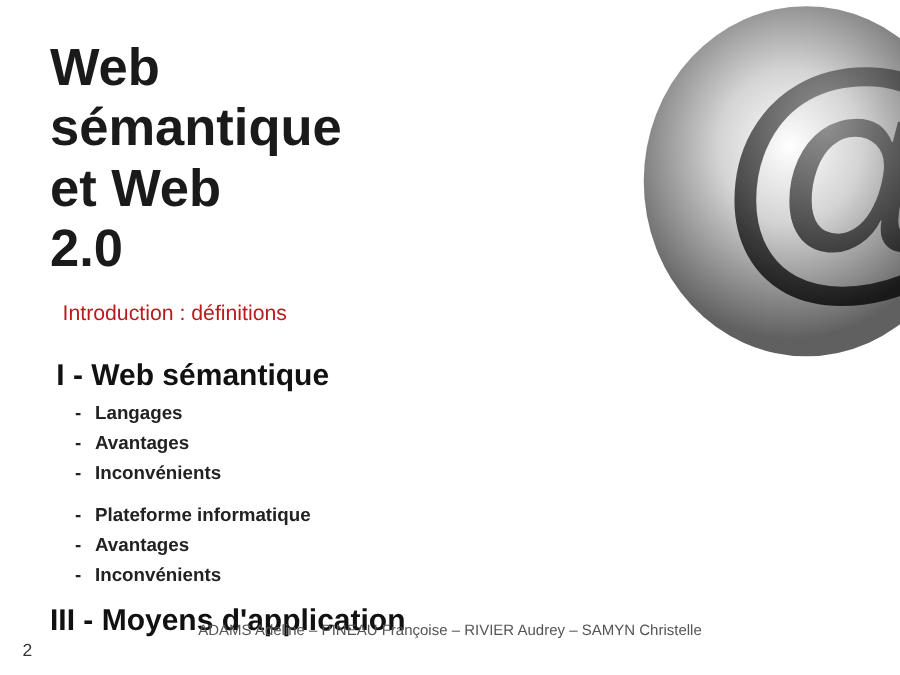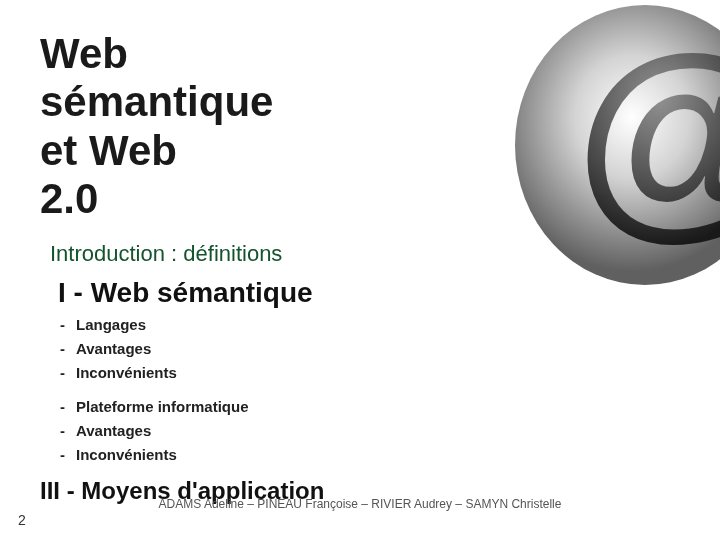--- a/index.html
+++ b/index.html
@@ -29,32 +29,32 @@
       font-size: 42px;
       font-weight: bold;
       color: #1a1a1a;
       text-align: left;
       line-height: 1.15;
       margin-bottom: 18px;
       margin-right: 200px;
     }
 
     .intro-line {
-      font-size: 22px;
-      color: #14532d;
-      margin-bottom: 10px;
+      font-size: 17px;
+      color: #b91c1c;
+      margin-bottom: 26px;
       margin-left: 10px;
     }
 
     .section-heading {
-      font-size: 28px;
+      font-size: 24px;
       font-weight: bold;
       color: #111;
       margin-bottom: 4px;
-      margin-left: 18px;
+      margin-left: 5px;
     }
 
     .bullet-list {
       list-style: none;
       margin-left: 20px;
       margin-bottom: 10px;
       font-weight: bold;
     }
 
     .bullet-list li {

